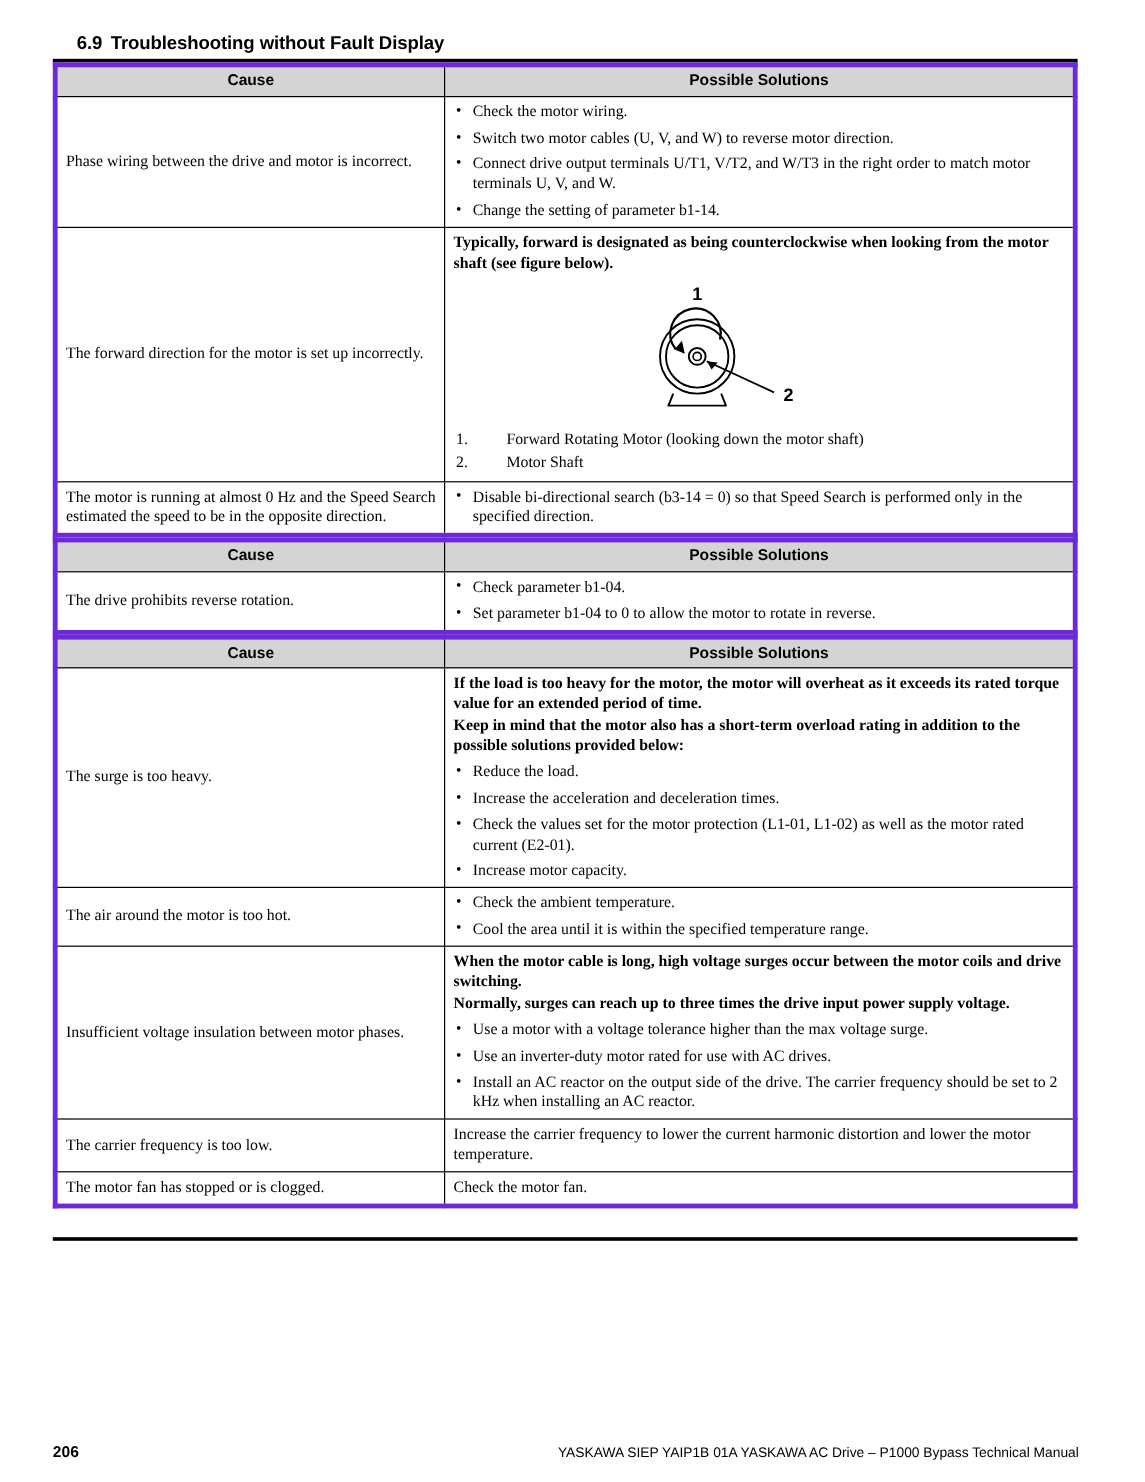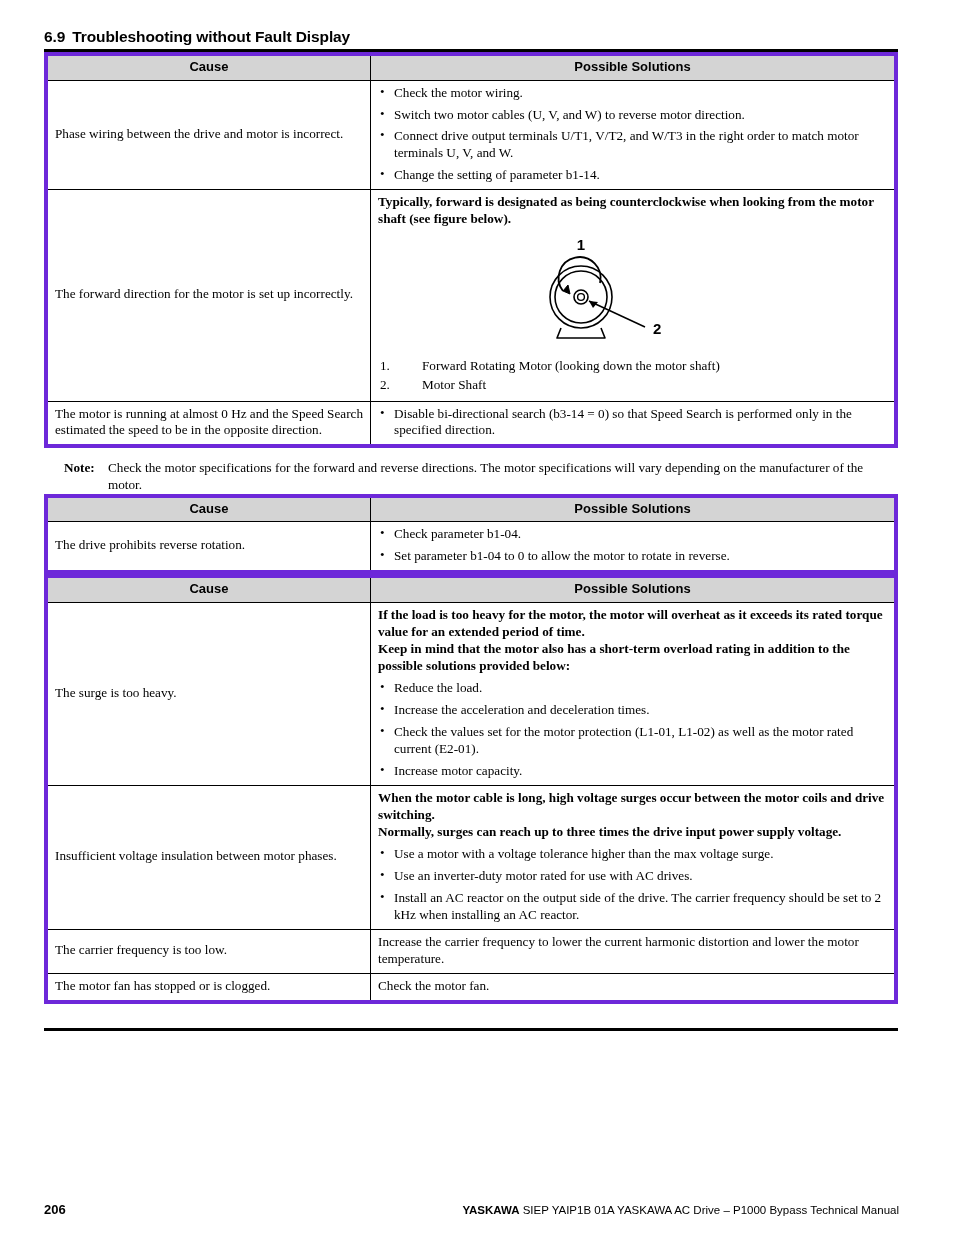--- a/index.html
+++ b/index.html
@@ -24,21 +24,21 @@
   }
 
   
   .chapter-head {
     font-family: "Liberation Sans", sans-serif;
     font-weight: bold;
     font-size: 15.5px;
     letter-spacing: -0.1px;
     padding-bottom: 3px;
   }
-  .chapter-head .num { margin-right: 7px; }
+  .chapter-head .num { margin-right: 7px; margin-left: 20px; }
   .rule-thick {
     border-bottom: 3.5px solid #000;
     margin: 0 0 0 0;
   }
   .rule-thick.wide { width: 100%; }
 
   
   .h-square, .h-diamond {
     font-family: "Liberation Sans", sans-serif;
     font-weight: bold;
@@ -172,21 +172,21 @@
     font-family: "Liberation Sans", sans-serif;
     font-size: 11.5px;
   }
   .footer .pg {
     font-weight: bold;
     font-size: 13px;
   }
   .footer .ftext {
     margin-left: auto;
   }
-  .footer .brand { font-weight: bold; }
+  .footer .brand { font-weight: normal; }
 </style>
 </head>
 <body>
 
 <div class="page">
 
   <div class="chapter-head">
     <span class="num">6.9</span><span>Troubleshooting without Fault Display</span>
   </div>
   <div class="rule-thick wide"></div>
@@ -257,24 +257,20 @@
       <td class="cause top">The motor is running at almost 0 Hz and the Speed Search estimated the speed to be in the opposite direction.</td>
       <td class="top">
         <ul class="bl">
           <li>Disable bi-directional search (b3-14 = 0) so that Speed Search is performed only in the specified direction.</li>
         </ul>
       </td>
     </tr>
   </tbody>
     </table>
 
-  <div class="note">
-    <div class="lbl">Note:</div>
-    <div class="body">Check the motor specifications for the forward and reverse directions. The motor specifications will vary depending on the manufacturer of the motor.</div>
-  </div>
 
 
   <table class="tt">
     <tbody>
         <tr>
       <th class="cause" style="width:314px">Cause</th>
       <th>Possible Solutions</th>
     </tr>
     <tr>
       <td class="cause">The drive prohibits reverse rotation.</td>
@@ -303,20 +299,29 @@
         <p class="para last">Keep in mind that the motor also has a short-term overload rating in addition to the possible solutions provided below:</p>
         <ul class="bl">
           <li>Reduce the load.</li>
           <li>Increase the acceleration and deceleration times.</li>
           <li>Check the values set for the motor protection (L1-01, L1-02) as well as the motor rated current (E2-01).</li>
           <li>Increase motor capacity.</li>
         </ul>
       </td>
     </tr>
 
+    <tr>
+      <td class="cause">The air around the motor is too hot.</td>
+      <td class="top">
+        <ul class="bl">
+          <li>Check the ambient temperature.</li>
+          <li>Cool the area until it is within the specified temperature range.</li>
+        </ul>
+      </td>
+    </tr>
 
     <tr>
       <td class="cause">Insufficient voltage insulation between motor phases.</td>
       <td class="top">
         <p class="para">When the motor cable is long, high voltage surges occur between the motor coils and drive switching.</p>
         <p class="para last">Normally, surges can reach up to three times the drive input power supply voltage.</p>
         <ul class="bl">
           <li>Use a motor with a voltage tolerance higher than the max voltage surge.</li>
           <li>Use an inverter-duty motor rated for use with AC drives.</li>
           <li>Install an AC reactor on the output side of the drive. The carrier frequency should be set to 2 kHz when installing an AC reactor.</li>

